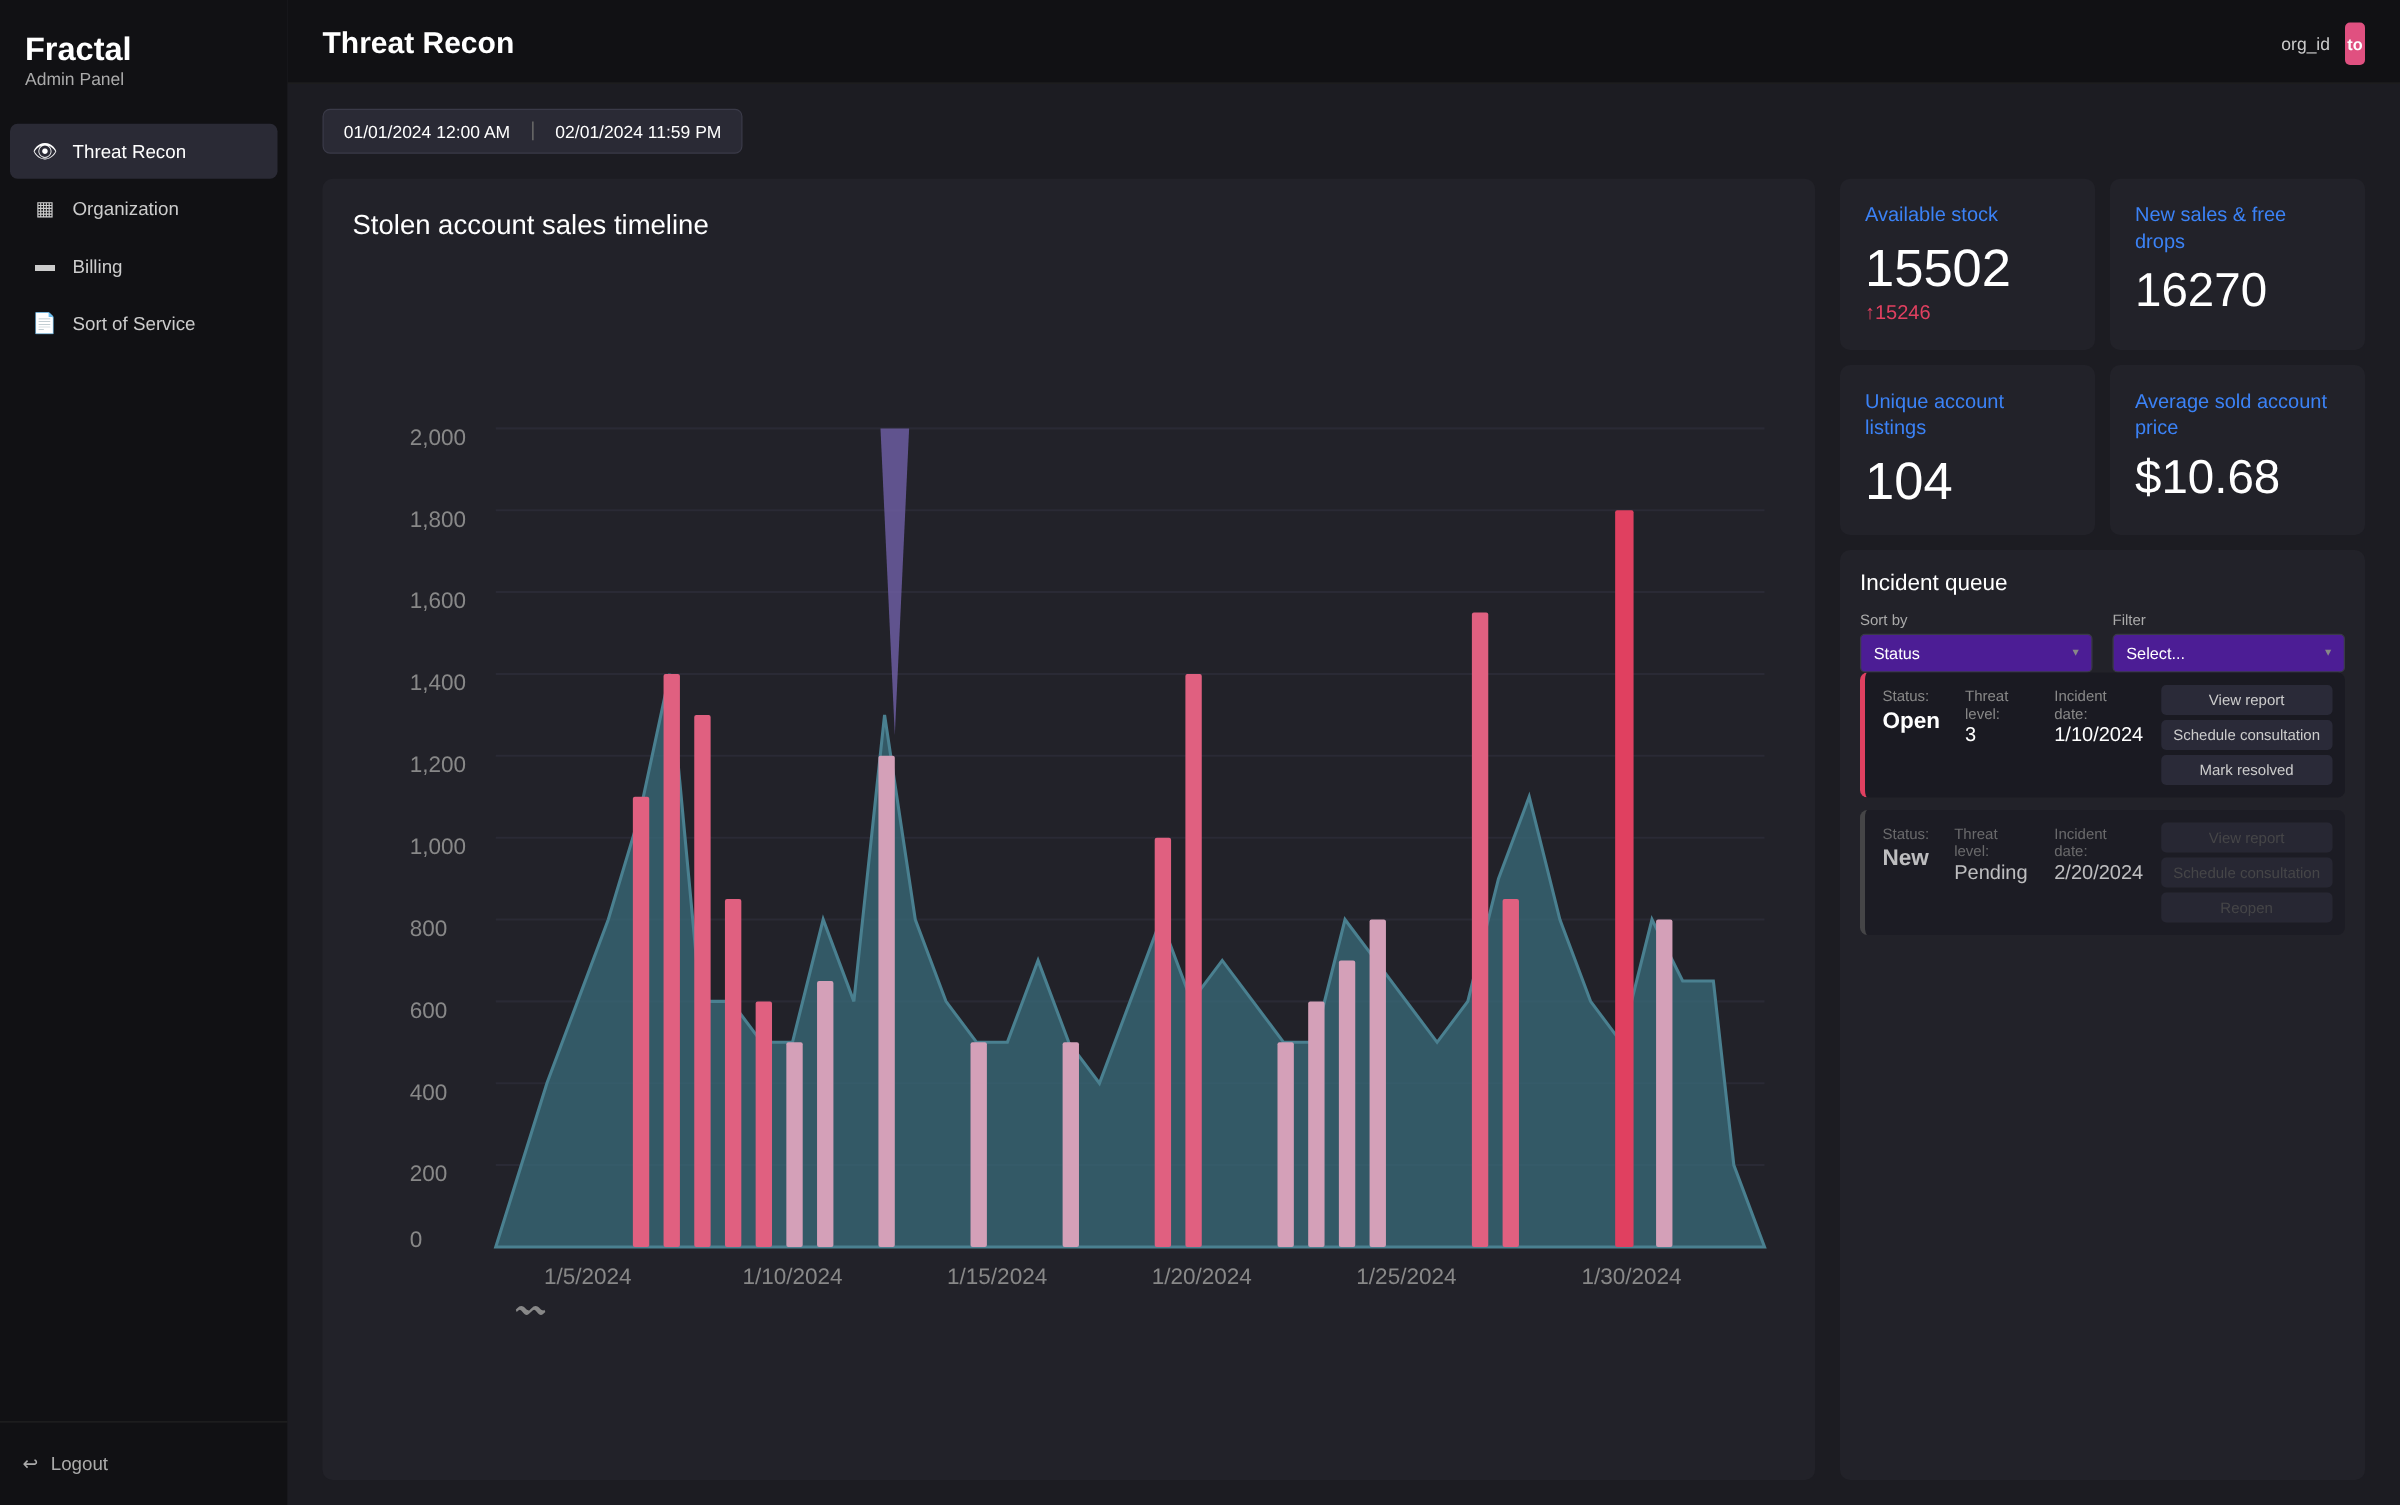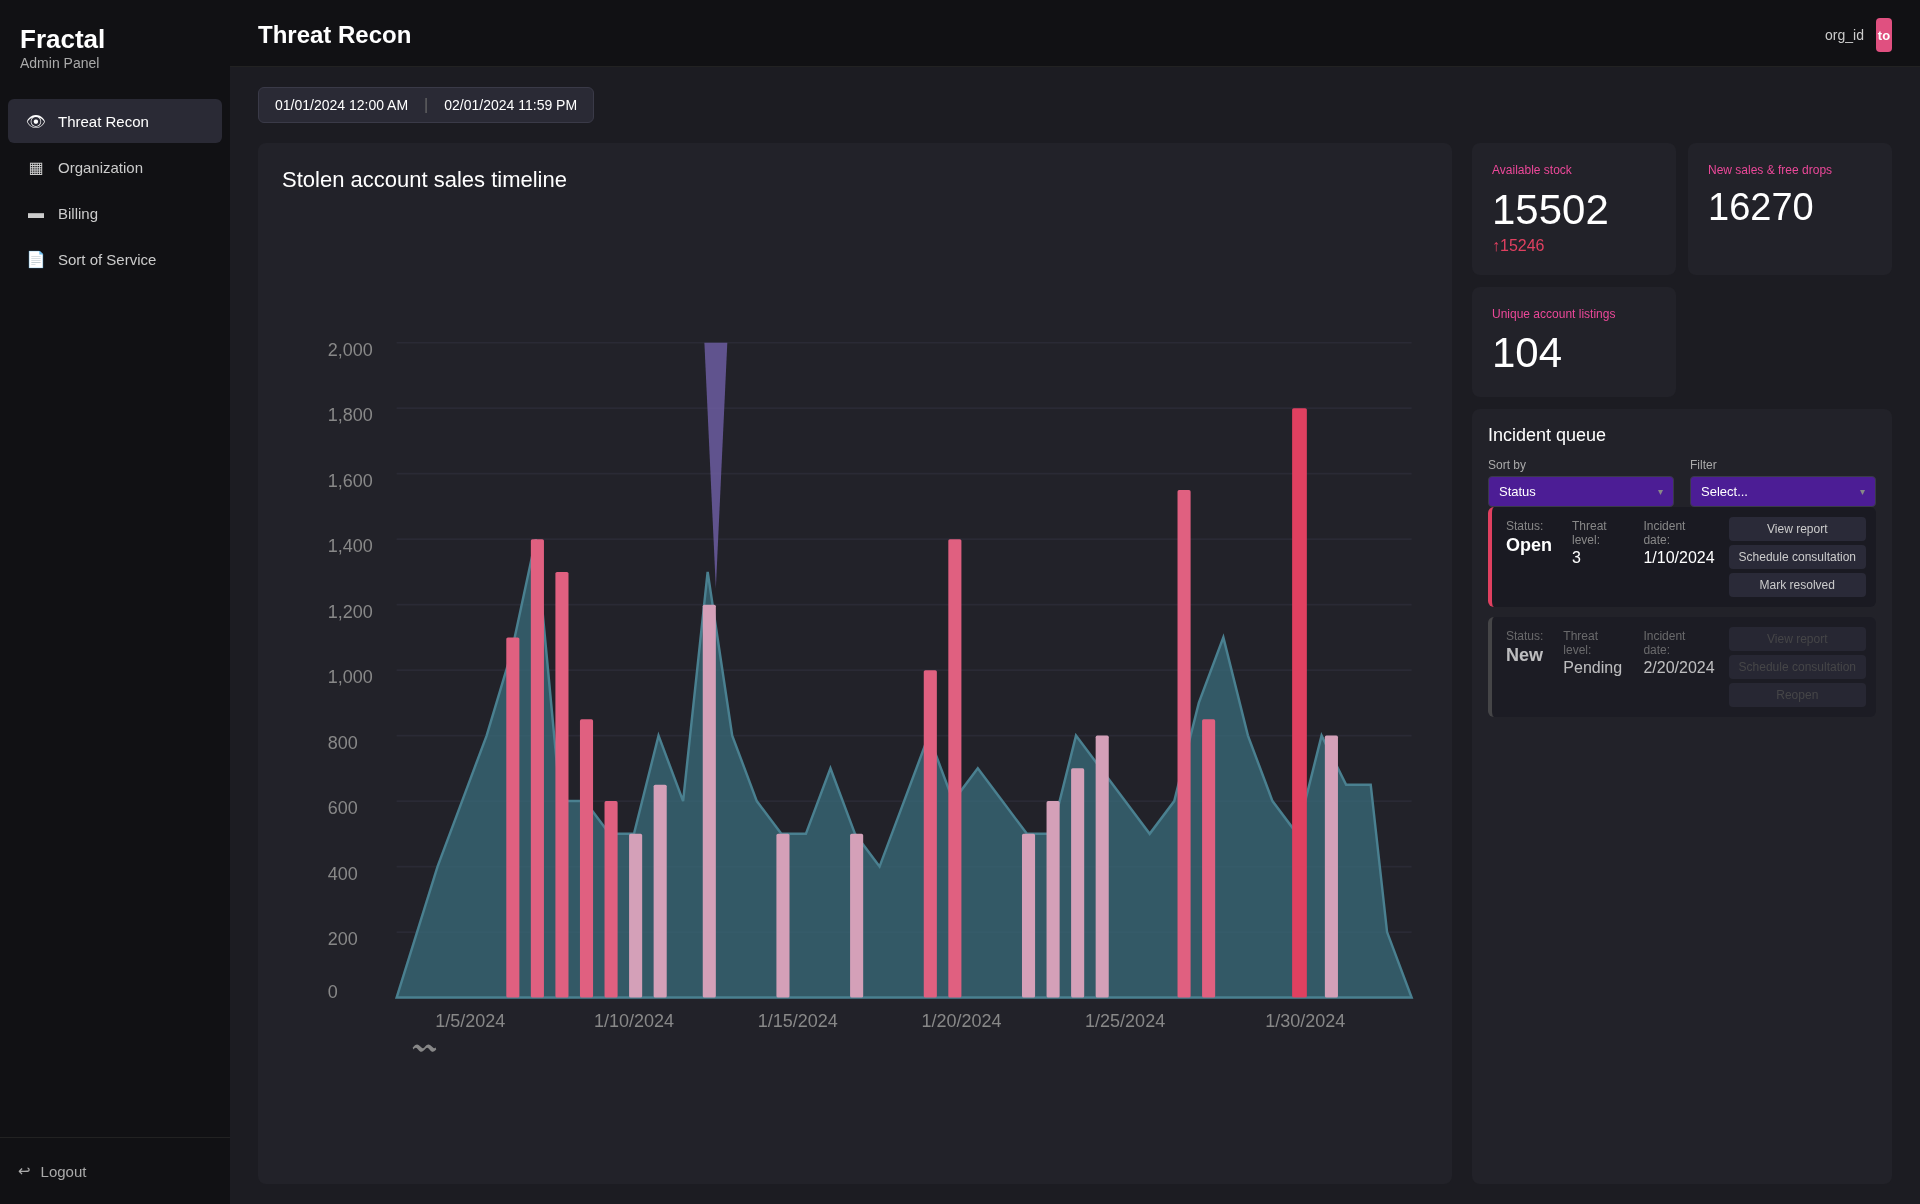--- a/index.html
+++ b/index.html
@@ -198,22 +198,22 @@
       display: grid;
       grid-template-columns: 1fr 1fr;
       gap: 12px;
     }
     .stat-card {
       background: #222229;
       border-radius: 8px;
       padding: 20px;
     }
     .stat-label {
-      font-size: 12px;
-      color: #ec4899;
+      font-size: 16px;
+      color: #3b82f6;
       margin-bottom: 8px;
       line-height: 1.3;
     }
     .stat-value {
       font-size: 42px;
       font-weight: 300;
       color: #fff;
       line-height: 1.1;
     }
     .stat-value.large { font-size: 38px; }
@@ -494,20 +494,24 @@
             <div class="stat-value">15502</div>
             <div class="stat-sub">↑15246</div>
           </div>
           <div class="stat-card">
             <div class="stat-label">New sales &amp; free drops</div>
             <div class="stat-value large">16270</div>
           </div>
           <div class="stat-card">
             <div class="stat-label">Unique account listings</div>
             <div class="stat-value">104</div>
+          </div>
+          <div class="stat-card">
+            <div class="stat-label">Average sold account price</div>
+            <div class="stat-value large">$10.68</div>
           </div>
         </div>
 
         <div class="incident-section">
           <div class="incident-header">Incident queue</div>
           <div class="incident-controls">
             <div class="incident-control-group">
               <div class="control-label">Sort by</div>
               <div class="select-box">
                 <span>Status</span>

